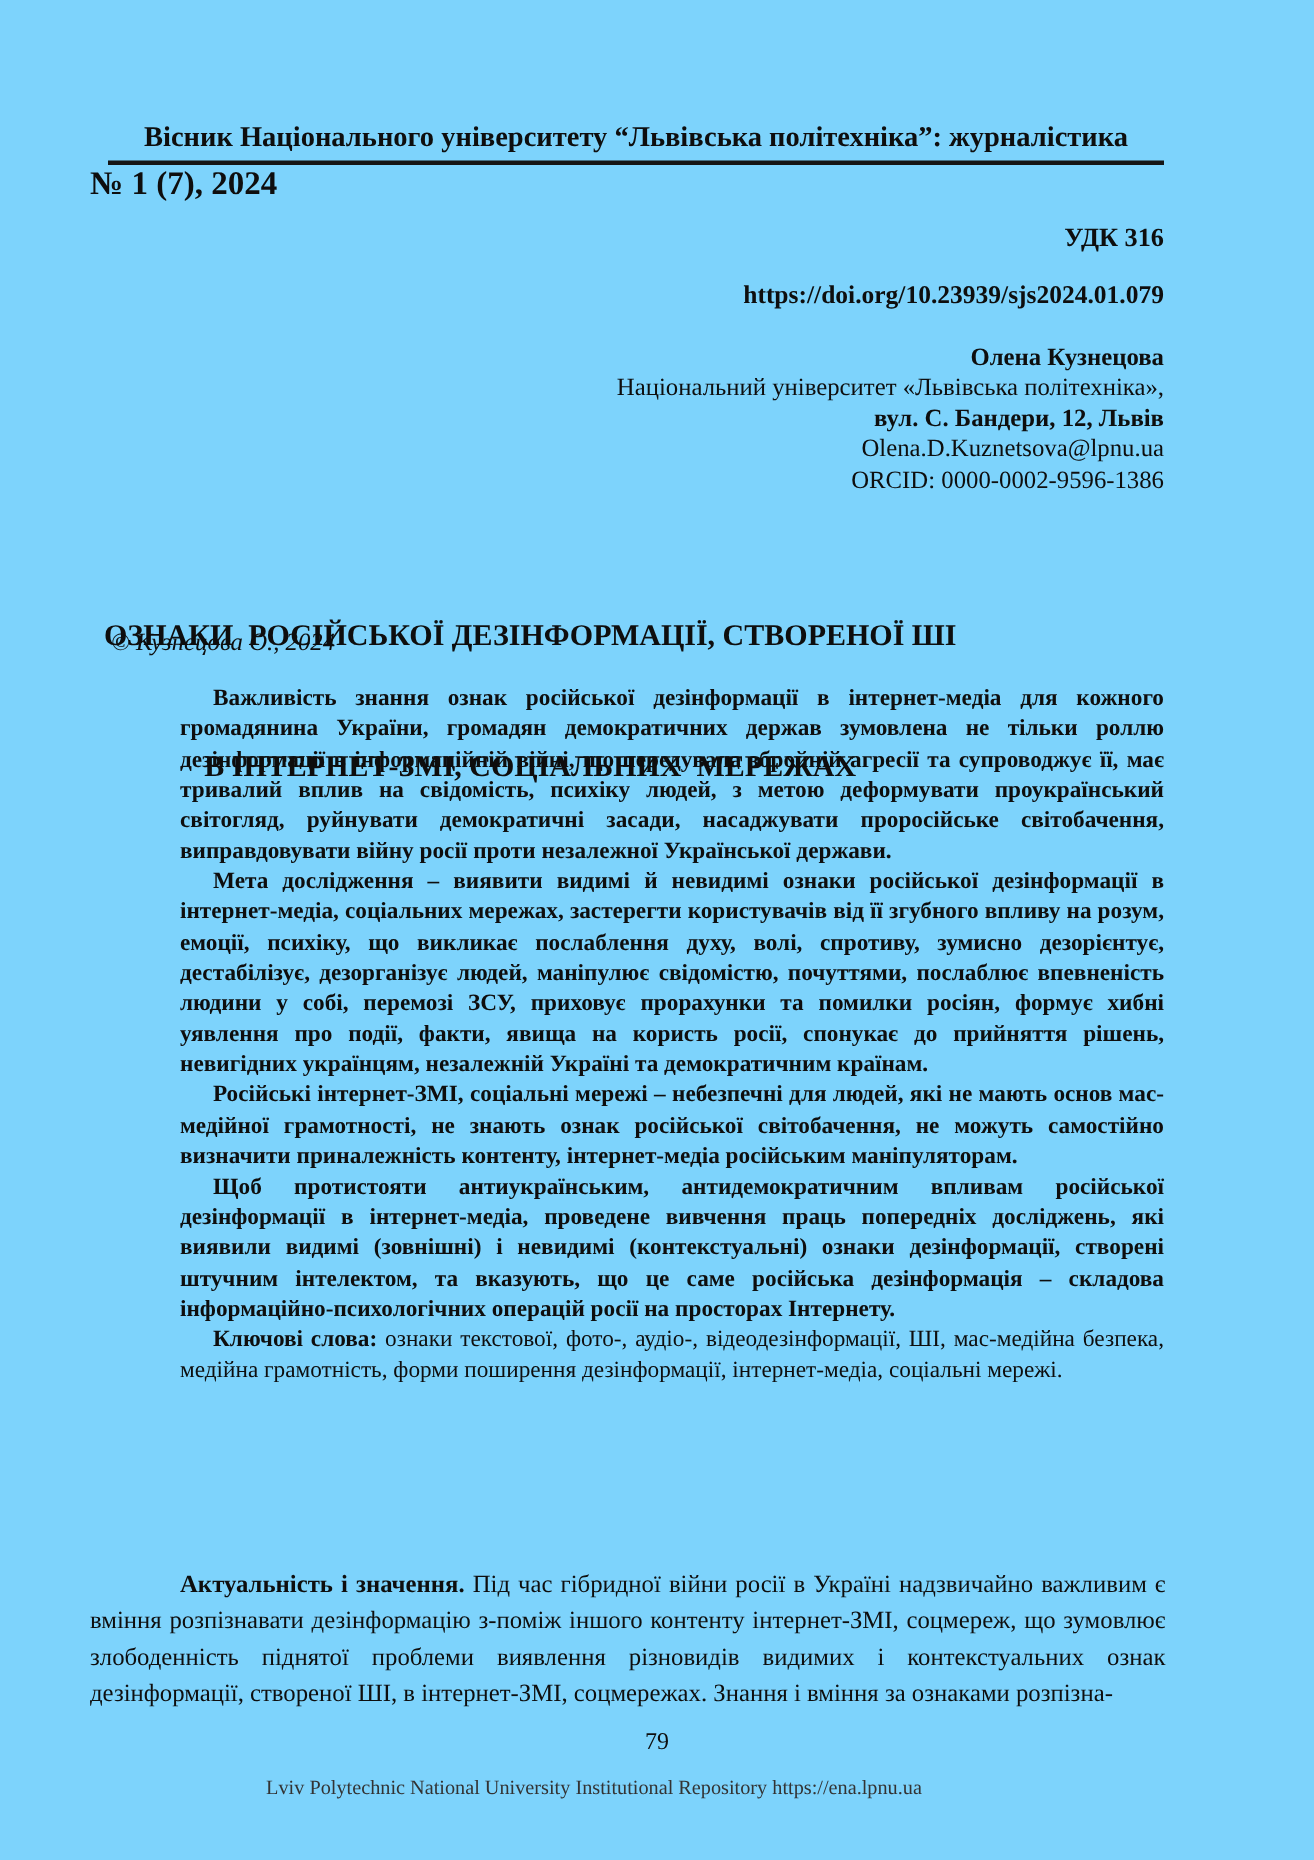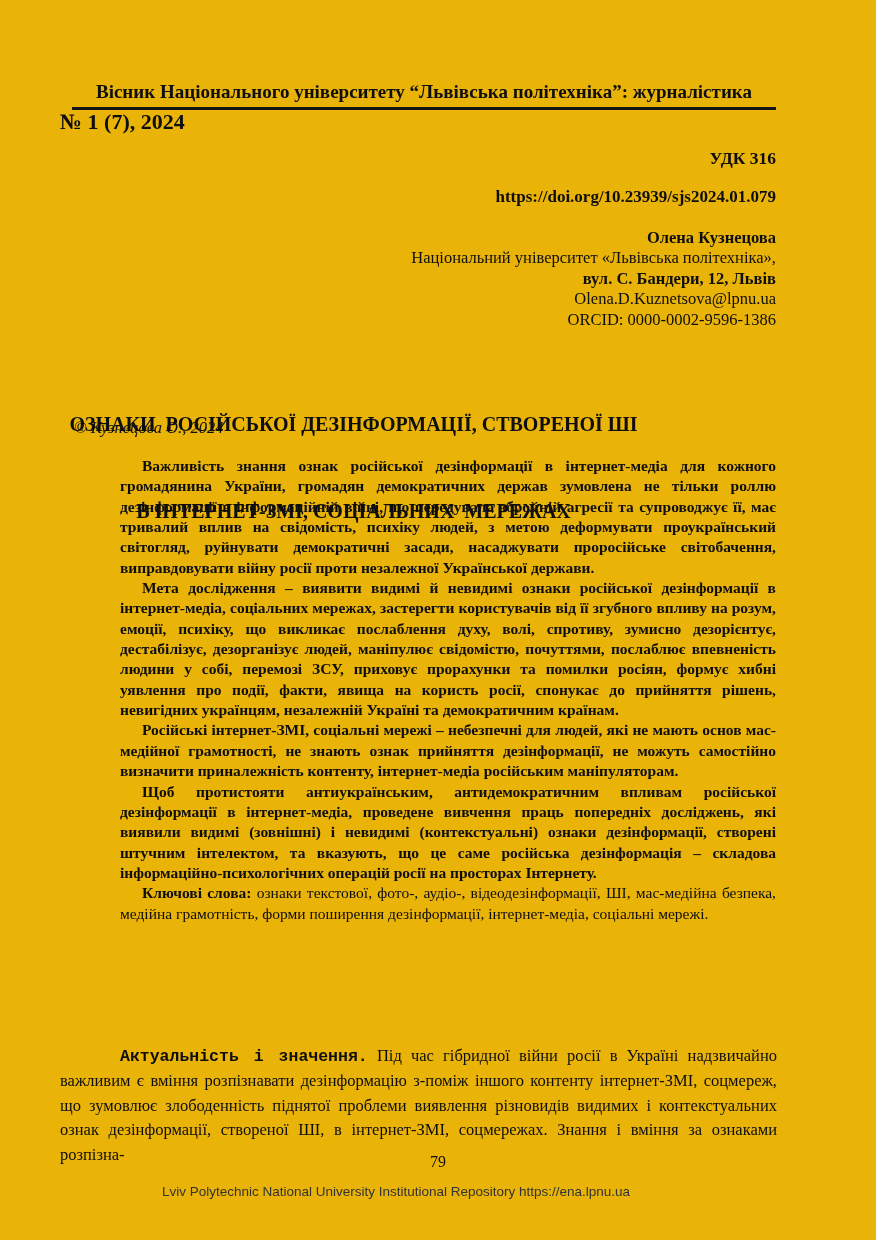--- a/index.html
+++ b/index.html
@@ -1,21 +1,21 @@
 <!DOCTYPE html>
 <html lang="uk"><head>
 <meta charset="utf-8">
 <style>
   html, body { margin: 0; padding: 0; background: #e8e8e8; }
   .page {
     position: relative;
     width: 876px;
     height: 1240px;
     margin: 0 auto;
-    background: #eab308;
+    background: #7dd3fc;
     font-family: "Liberation Serif", serif;
     color: #0e0e0e;
     overflow: hidden;
   }
 
   
   .masthead {
     position: absolute;
     left: 72px;
     top: 80px;
@@ -107,38 +107,38 @@
   .body-text {
     position: absolute;
     left: 60px;
     top: 1044px;
     width: 717px;
     font-size: 16.5px;
     line-height: 24.4px;
     text-align: justify;
   }
   .body-text p { margin: 0; text-indent: 60px; }
-  .body-text .section-label { font-weight: bold; font-family: Liberation Mono, monospace; }
+  .body-text .section-label { font-weight: bold; }
 
   
   .page-number {
     position: absolute;
     left: 0;
     top: 1153px;
     width: 876px;
     text-align: center;
     font-size: 16px;
   }
   .repo-line {
     position: absolute;
     left: 0;
     top: 1184px;
     width: 792px;
     text-align: center;
-    font-family: Liberation Sans, sans-serif;
+    font-family: Liberation Serif, serif;
     font-size: 13.5px;
     color: #333333;
   }
 </style>
 </head>
 <body>
 
 <div class="page">
 
   <div class="masthead">
@@ -162,21 +162,21 @@
   <div class="article-title">
     <div>ОЗНАКИ  РОСІЙСЬКОЇ ДЕЗІНФОРМАЦІЇ, СТВОРЕНОЇ ШІ</div>
     <div>В ІНТЕРНЕТ-ЗМІ, СОЦІАЛЬНИХ  МЕРЕЖАХ</div>
   </div>
 
   <div class="copyright">© Кузнецова О., 2024</div>
 
   <div class="abstract">
     <p>Важливість знання ознак російської дезінформації в інтернет-медіа для кожного громадянина України, громадян демократичних держав зумовлена не тільки роллю дезінформації в інформаційній війні, що передувала збройній агресії та супроводжує її, має тривалий вплив на свідомість, психіку людей, з метою деформувати проукраїнський світогляд, руйнувати демократичні засади, насаджувати проросійське світобачення, виправдовувати війну росії проти незалежної Української держави.</p>
     <p>Мета дослідження – виявити видимі й невидимі ознаки російської дезінформації в інтернет-медіа, соціальних мережах, застерегти користувачів від її згубного впливу на розум, емоції, психіку, що викликає послаблення духу, волі, спротиву, зумисно дезорієнтує, дестабілізує, дезорганізує людей, маніпулює свідомістю, почуттями, послаблює впевненість людини у собі, перемозі ЗСУ, приховує прорахунки та помилки росіян, формує хибні уявлення про події, факти, явища на користь росії, спонукає до прийняття рішень, невигідних українцям, незалежній Україні та демократичним країнам.</p>
-    <p>Російські інтернет-ЗМІ, соціальні мережі – небезпечні для людей, які не мають основ мас-медійної грамотності, не знають ознак прийняття дезінформації, не можуть самостійно визначити приналежність контенту, інтернет-медіа російським маніпуляторам.</p>
+    <p>Російські інтернет-ЗМІ, соціальні мережі – небезпечні для людей, які не мають основ мас-медійної грамотності, не знають ознак російської світобачення, не можуть самостійно визначити приналежність контенту, інтернет-медіа російським маніпуляторам.</p>
     <p>Щоб протистояти антиукраїнським, антидемократичним впливам російської дезінформації в інтернет-медіа, проведене вивчення праць попередніх досліджень, які виявили видимі (зовнішні) і невидимі (контекстуальні) ознаки дезінформації, створені штучним інтелектом, та вказують, що це саме російська дезінформація – складова інформаційно-психологічних операцій росії на просторах Інтернету.</p>
     <p class="keywords"><span class="kw-label">Ключові слова:</span><span> ознаки текстової, фото-, аудіо-, відеодезінформації, ШІ, мас-медійна безпека, медійна грамотність, форми поширення дезінформації, інтернет-медіа, соціальні мережі.</span></p>
   </div>
 
   <div class="body-text">
     <p><span class="section-label">Актуальність і значення.</span><span> Під час гібридної війни росії в Україні надзвичайно важливим є вміння розпізнавати дезінформацію з-поміж іншого контенту інтернет-ЗМІ, соцмереж, що зумовлює злободенність піднятої проблеми виявлення різновидів видимих і контекстуальних ознак дезінформації, створеної ШІ, в інтернет-ЗМІ, соцмережах. Знання і вміння за ознаками розпізна-</span></p>
   </div>
 
   <div class="page-number">79</div>
 

